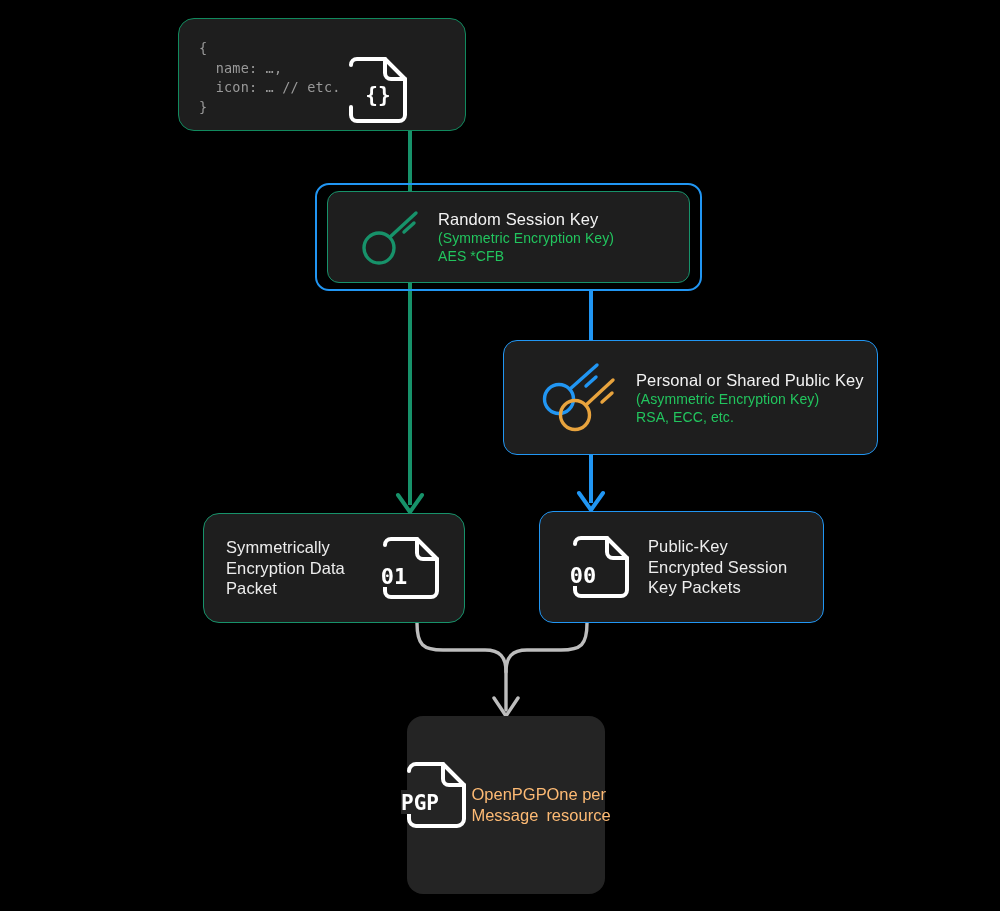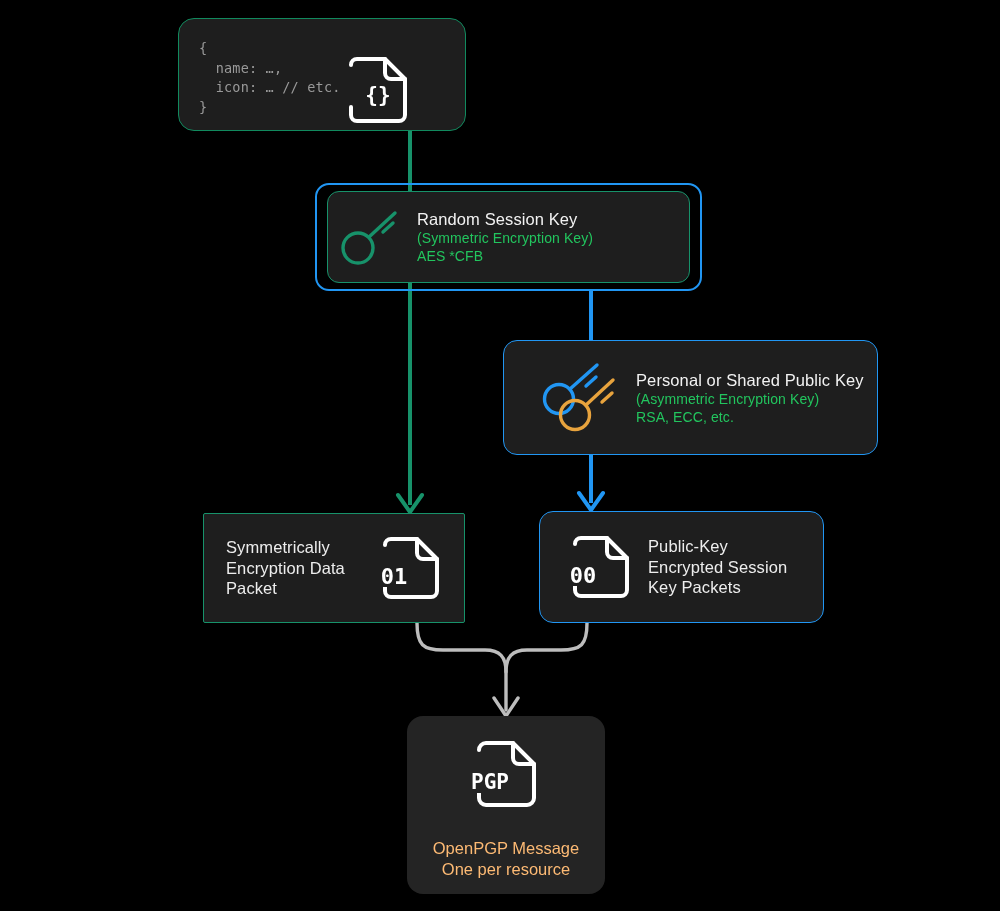--- a/index.html
+++ b/index.html
@@ -101,21 +101,21 @@
     border-radius: 14px;
   }
 
   
   #sym-packet {
     left: 203px;
     top: 513px;
     width: 262px;
     height: 110px;
     border: 1.6px solid #17926a;
-    border-radius: 2px;
+    border-radius: 16px;
   }
 
   
   #pk-packet {
     left: 539px;
     top: 511px;
     width: 285px;
     height: 112px;
     border: 1.8px solid #2196f3;
     border-radius: 14px;
@@ -166,21 +166,21 @@
     letter-spacing: 0.1px;
   }
   .plain {
     color: #ededed;
     font-size: 16.5px;
     line-height: 20.5px;
     letter-spacing: 0.1px;
   }
 
   
-  #session-inner { padding-left: 3px; }
+  #session-inner { padding-left: 24px; }
   #session-inner .icon-slot { width: 76px; }
   #session-inner .text-slot { margin-left: 10px; }
 
   
   #pubkey-inner { padding-left: 28px; }
   #pubkey-inner .icon-slot { width: 96px; }
   #pubkey-inner .text-slot { margin-left: 8px; }
 
   
   #sym-inner { padding: 0 14px 0 22px; }
@@ -189,21 +189,20 @@
   
   #pk-inner { padding-left: 18px; }
   #pk-inner .icon-slot { width: 86px; }
   #pk-inner .text-slot { margin-left: 4px; }
 
   
   #pgp-inner {
     position: absolute;
     inset: 0;
     display: flex;
-    flex-direction: column;
     align-items: center;
     justify-content: center;
   }
   #pgp-icon-wrap { margin-top: 6px; margin-bottom: 22px; }
   .pgp-caption {
     color: #fdba74;
     font-size: 16.5px;
     line-height: 21px;
     text-align: left;
   }

